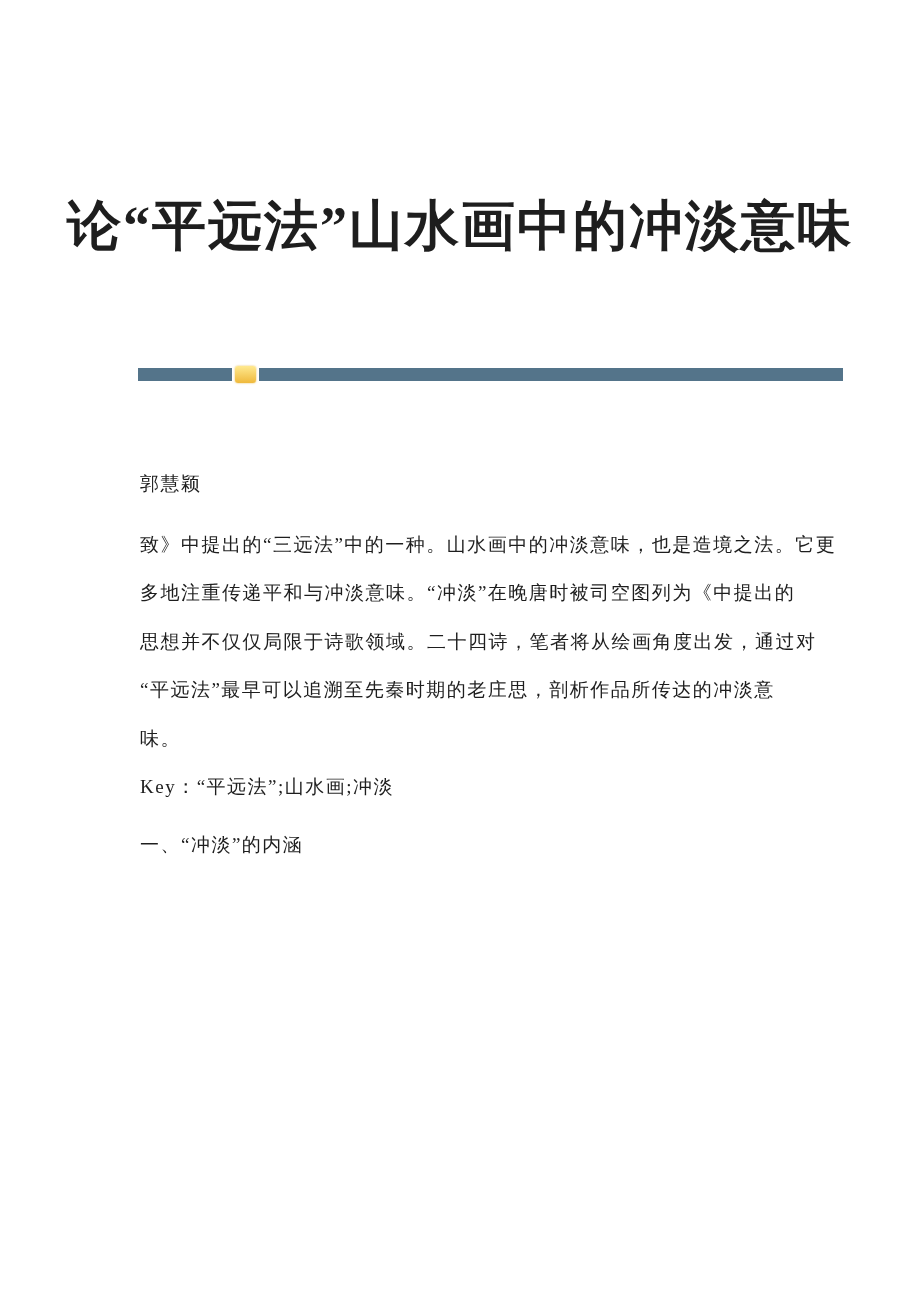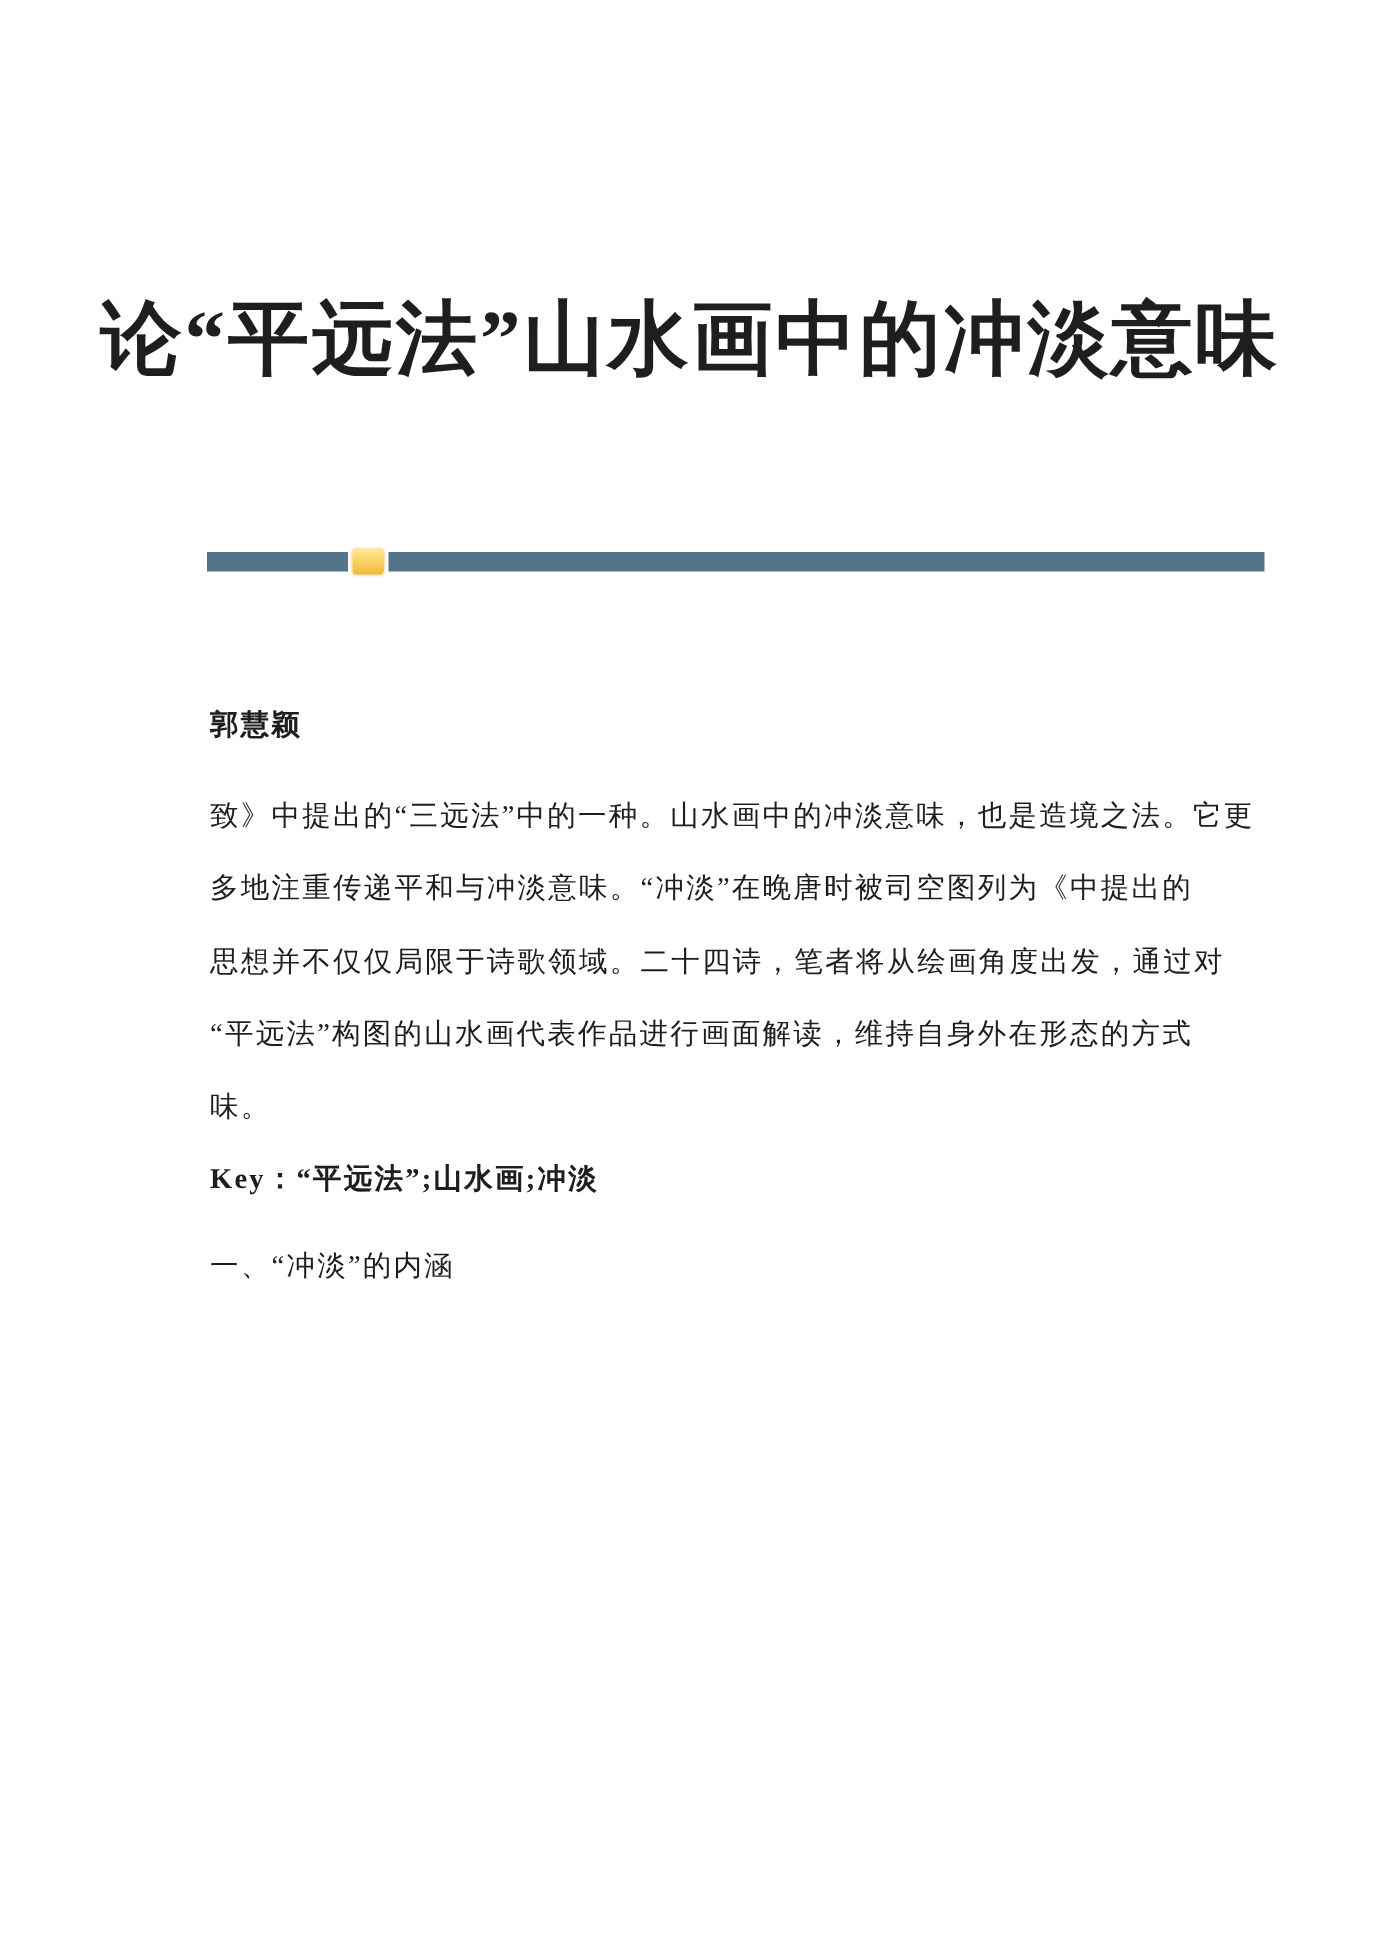--- a/index.html
+++ b/index.html
@@ -51,23 +51,23 @@
   .content {
     margin-left: 140px;
     width: 665px;
   }
   .line {
     font-size: 19px;
     line-height: 48.5px;
     letter-spacing: 1.5px;
     white-space: nowrap;
   }
-  .author { margin-top: 77px; font-weight: bold; }
+  .author { margin-top: 77px; }
   .para.p1 { margin-top: 12px; }
-  .key { margin-top: 0; font-weight: bold; }
+  .key { margin-top: 0; }
   .heading { margin-top: 9px; }
   .para.p2 { margin-top: 8px; }
 </style>
 </head>
 <body style="color: rgb(30, 30, 30); background: rgb(255, 255, 255);">
 
 <div class="page">
 
   <h1 class="title">论“平远法”山水画中的冲淡意味</h1>
 
@@ -78,21 +78,21 @@
   </div>
 
   <div class="content">
 
     <div class="line author">郭慧颖</div>
 
     <div class="para p1">
       <div class="line">致》中提出的“三远法”中的一种。山水画中的冲淡意味，也是造境之法。它更</div>
       <div class="line">多地注重传递平和与冲淡意味。“冲淡”在晚唐时被司空图列为《中提出的</div>
       <div class="line">思想并不仅仅局限于诗歌领域。二十四诗，笔者将从绘画角度出发，通过对</div>
-      <div class="line">“平远法”构图的山水画代表作品进行画面解读，维持自身外在形态的方式</div>
+      <div class="line">“平远法”最早可以追溯至先秦时期的老庄思，剖析作品所传达的冲淡意</div>
       <div class="line">味。</div>
     </div>
 
     <div class="line key">Key：“平远法”;山水画;冲淡</div>
 
     <div class="line heading">一、“冲淡”的内涵</div>
 
 
   </div>
 </div>

